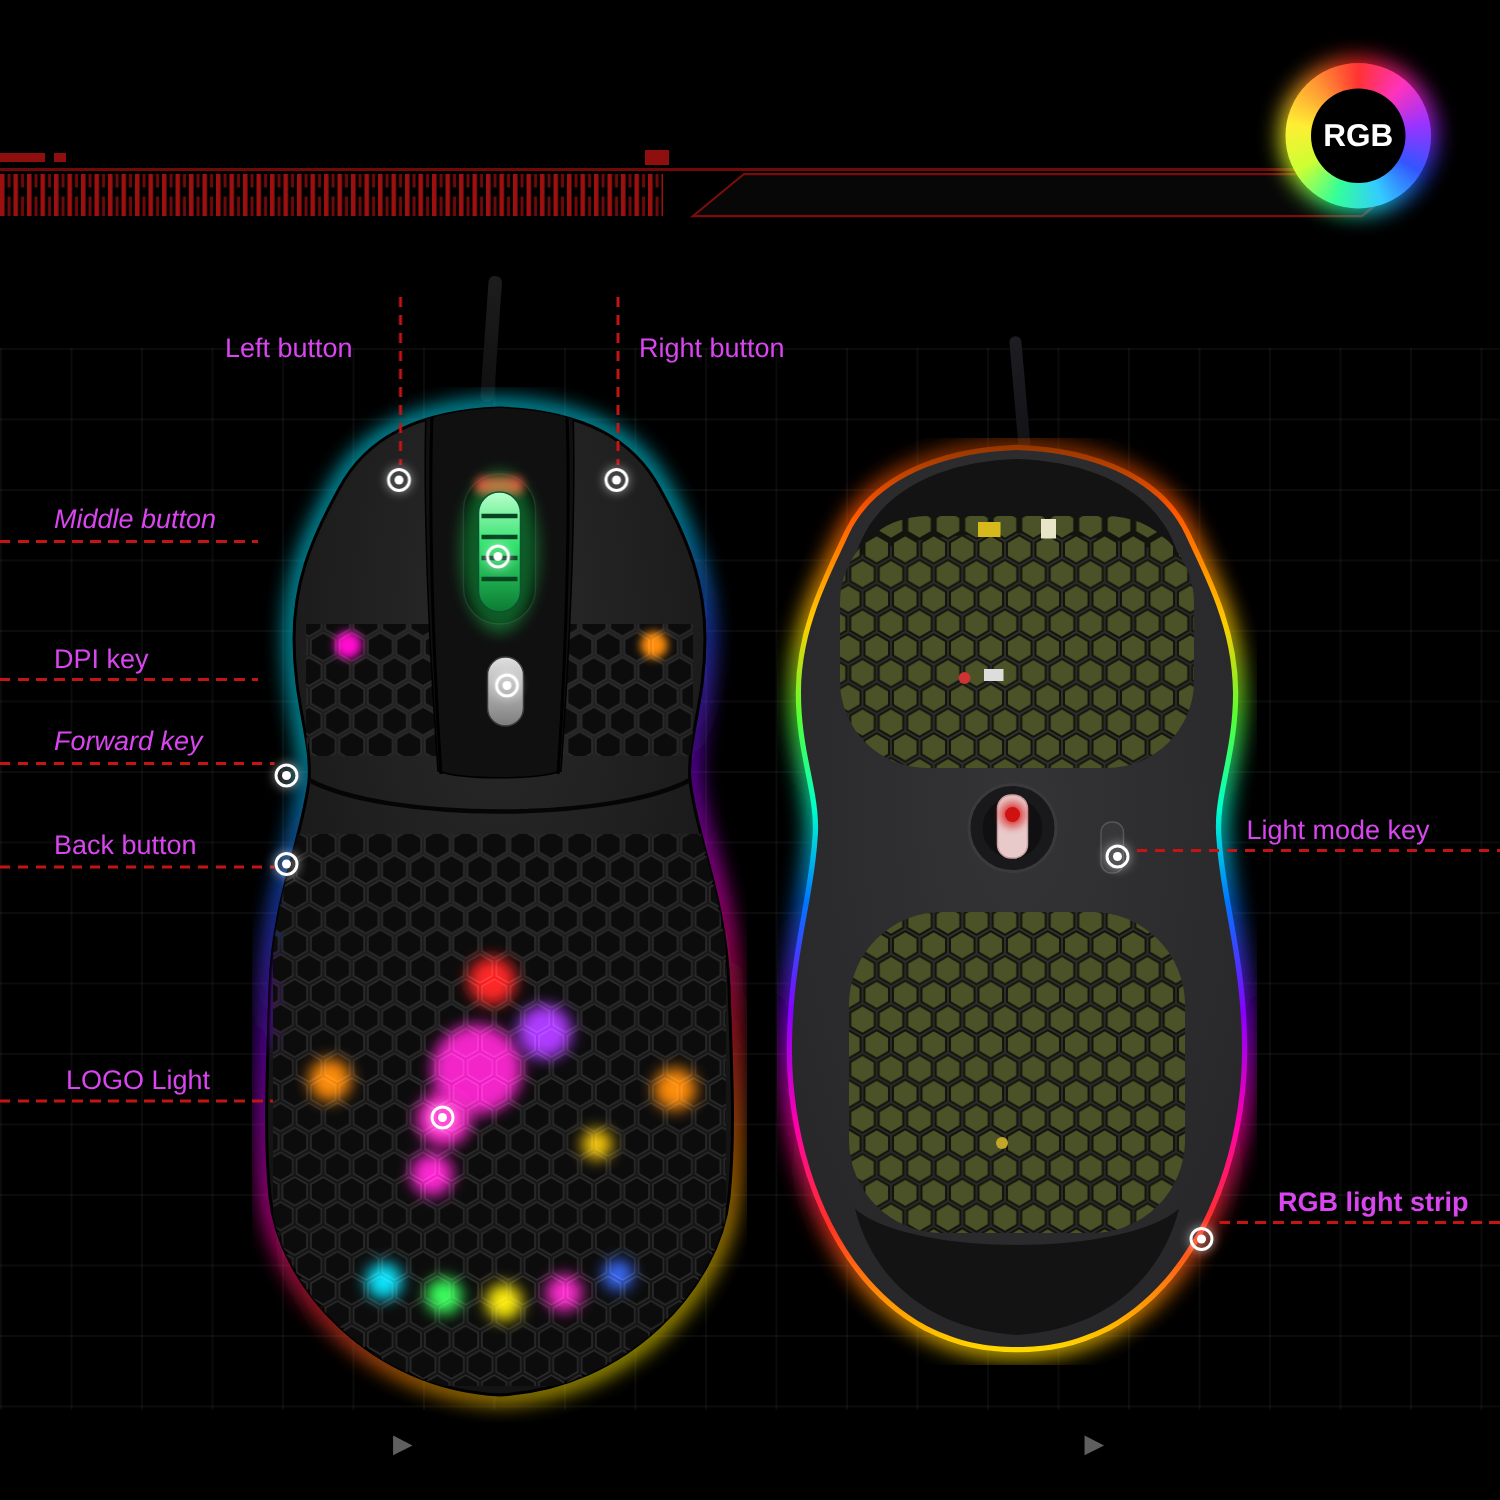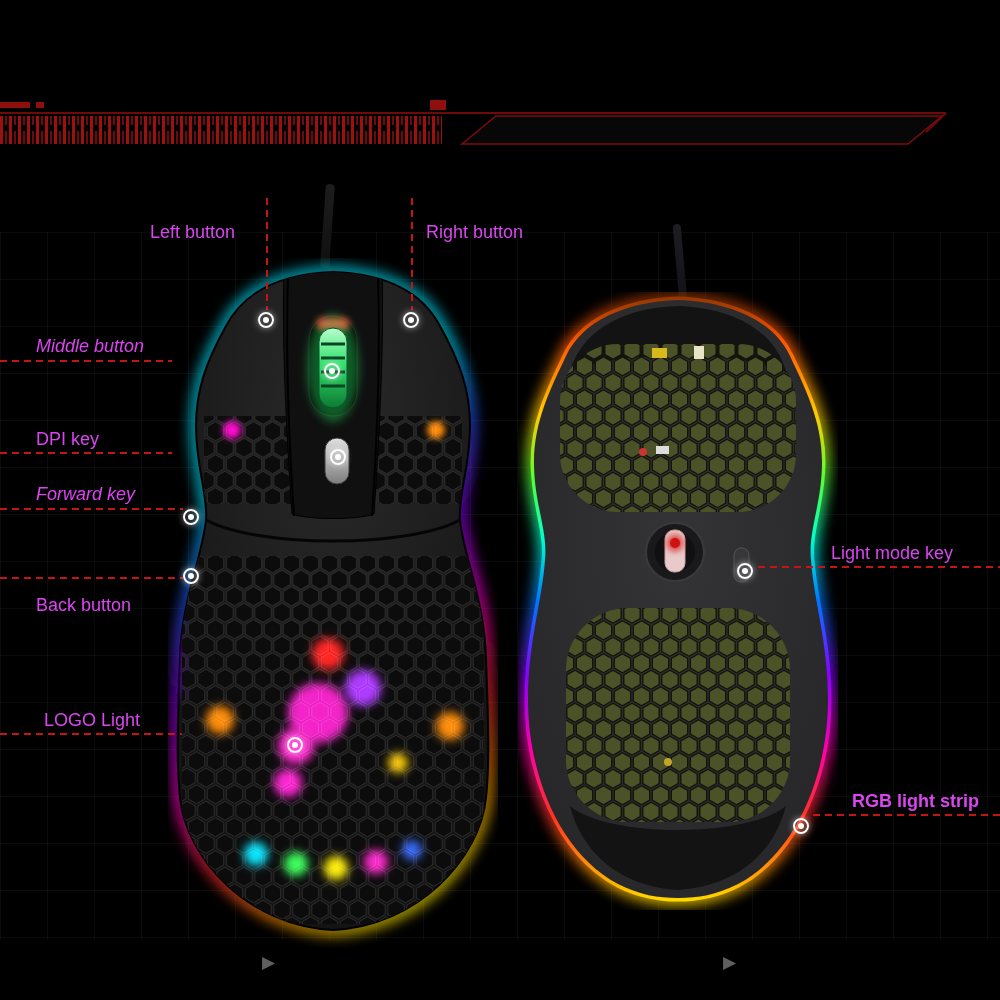--- a/index.html
+++ b/index.html
@@ -57,20 +57,27 @@
     </defs>
     <rect x="0" y="2" width="30" height="6" fill="#8f0e0e"></rect>
     <rect x="36" y="2" width="8" height="6" fill="#8f0e0e"></rect>
     <rect x="430" y="0" width="16" height="10" fill="#8f0e0e"></rect>
     <line x1="0" y1="13" x2="946" y2="13" stroke="#6e0a0a" stroke-width="2"></line>
     <line x1="946" y1="13" x2="926" y2="32" stroke="#6e0a0a" stroke-width="2"></line>
     <rect x="0" y="16" width="442" height="28" fill="url(#bars)"></rect>
     <polygon points="496,16 942,16 908,44 462,44" fill="#070707" stroke="#7c0c0c" stroke-width="1.5"></polygon>
   </svg>
 
+  <div class="rgb-ring">
+    <div class="ring-glow"></div>
+    <div class="ring-band"></div>
+    <div class="ring-core">
+      <span>RGB</span>
+    </div>
+  </div>
 
   <div class="cable-left"></div>
   <div class="cable-right"></div>
 
   <svg class="mouse-left" viewBox="0 0 330 690">
     <defs>
       <linearGradient id="rainbowL" gradientUnits="userSpaceOnUse" x1="20" y1="250" x2="310" y2="690">
         <stop offset="0" stop-color="#00e5ff"></stop>
           <stop offset=".15" stop-color="#2255ff"></stop>
         <stop offset=".3" stop-color="#9900ff"></stop>
@@ -264,21 +271,21 @@
   <div class="mk" style="left:183px;top:568px;"></div>
   <div class="mk" style="left:287px;top:737px;"></div>
   <div class="mk" style="left:737px;top:563px;"></div>
   <div class="mk" style="left:793px;top:818px;"></div>
 
   <div class="lbl" style="left:150px;top:222px;">Left button</div>
   <div class="lbl" style="left:426px;top:222px;">Right button</div>
   <div class="lbl" style="left:36px;top:336px;font-style:italic;">Middle button</div>
   <div class="lbl" style="left:36px;top:429px;">DPI key</div>
   <div class="lbl" style="left:36px;top:484px;font-style:italic;">Forward key</div>
-  <div class="lbl" style="left:36px;top:553px;margin-top:42px;">Back button</div>
+  <div class="lbl" style="left:36px;top:553px;">Back button</div>
   <div class="lbl" style="left:44px;top:710px;">LOGO Light</div>
   <div class="lbl" style="left:831px;top:543px;">Light mode key</div>
   <div class="lbl" style="left:852px;top:791px;font-weight:bold;">RGB light strip</div>
 
   <div class="nav-arrow" style="left:262px;top:952px;">▶</div>
   <div class="nav-arrow" style="left:723px;top:952px;">▶</div>
 
 </div>
 
 </body></html>

